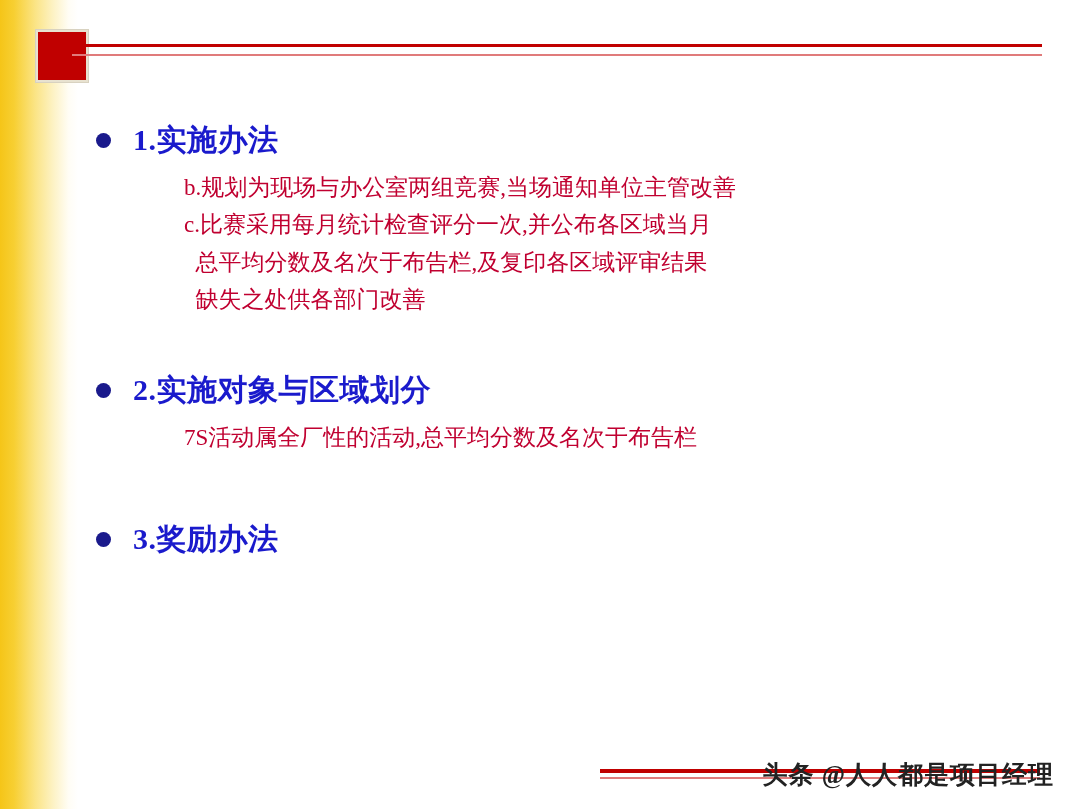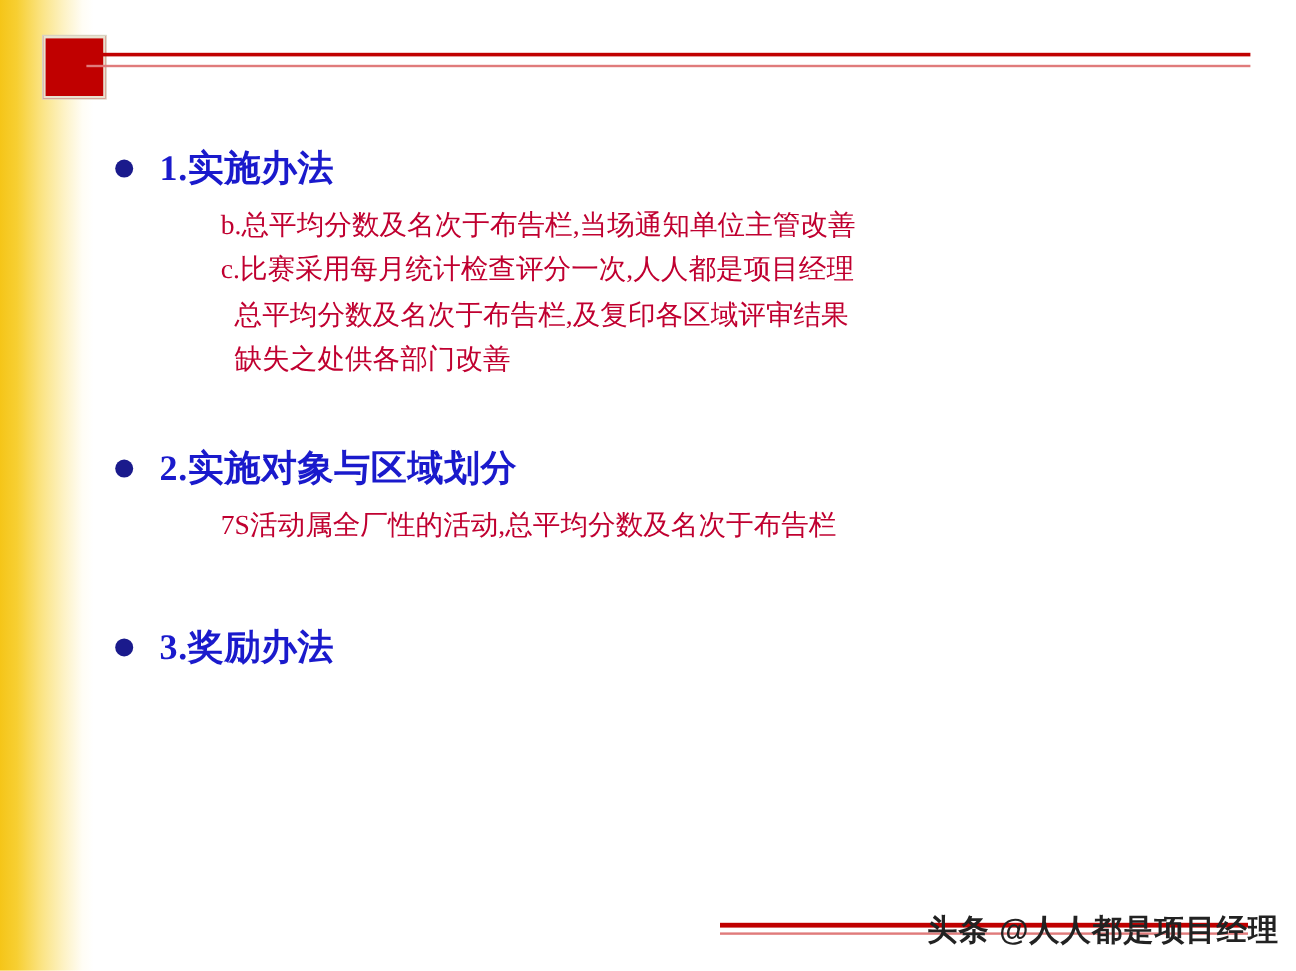--- a/index.html
+++ b/index.html
@@ -127,25 +127,25 @@
     font-size: 23px;
     font-family: "Liberation Serif", "DejaVu Serif", serif;
     line-height: 1.62;
     padding-left: 88px;
     white-space: pre-wrap;
   }
   .sec-1 { margin-bottom: 52px; }
   .sec-2 { margin-bottom: 63px; }
   .watermark {
     position: absolute;
-    right: 14px;
+    right: 26px;
     top: 758px;
     font-size: 25px;
     color: #222222;
-    font-family: Liberation Sans, sans-serif;
+    font-family: Liberation Serif, serif;
     font-weight: bold;
     letter-spacing: 1px;
   }
 </style>
 </head>
 <body>
 
 <div class="slide">
 
   <div class="left-gradient"></div>
@@ -154,22 +154,22 @@
   <div class="top-rule-2"></div>
 
   <div class="content">
 
     <div class="section sec-1">
       <div class="heading-row">
         <span class="bullet"></span>
         <span class="heading-text">1.实施办法</span>
       </div>
       <ul class="sub-list">
-        <li class="sub-item">b.总平均分数及名次于布告栏,当场通知单位主管改善</li>
-        <li class="sub-item">c.比赛采用每月统计检查评分一次,人人都是项目经理
+        <li class="sub-item">b.规划为现场与办公室两组竞赛,当场通知单位主管改善</li>
+        <li class="sub-item">c.比赛采用每月统计检查评分一次,并公布各区域当月
   总平均分数及名次于布告栏,及复印各区域评审结果
   缺失之处供各部门改善</li>
       </ul>
     </div>
 
     <div class="section sec-2">
       <div class="heading-row">
         <span class="bullet"></span>
         <span class="heading-text">2.实施对象与区域划分</span>
       </div>

